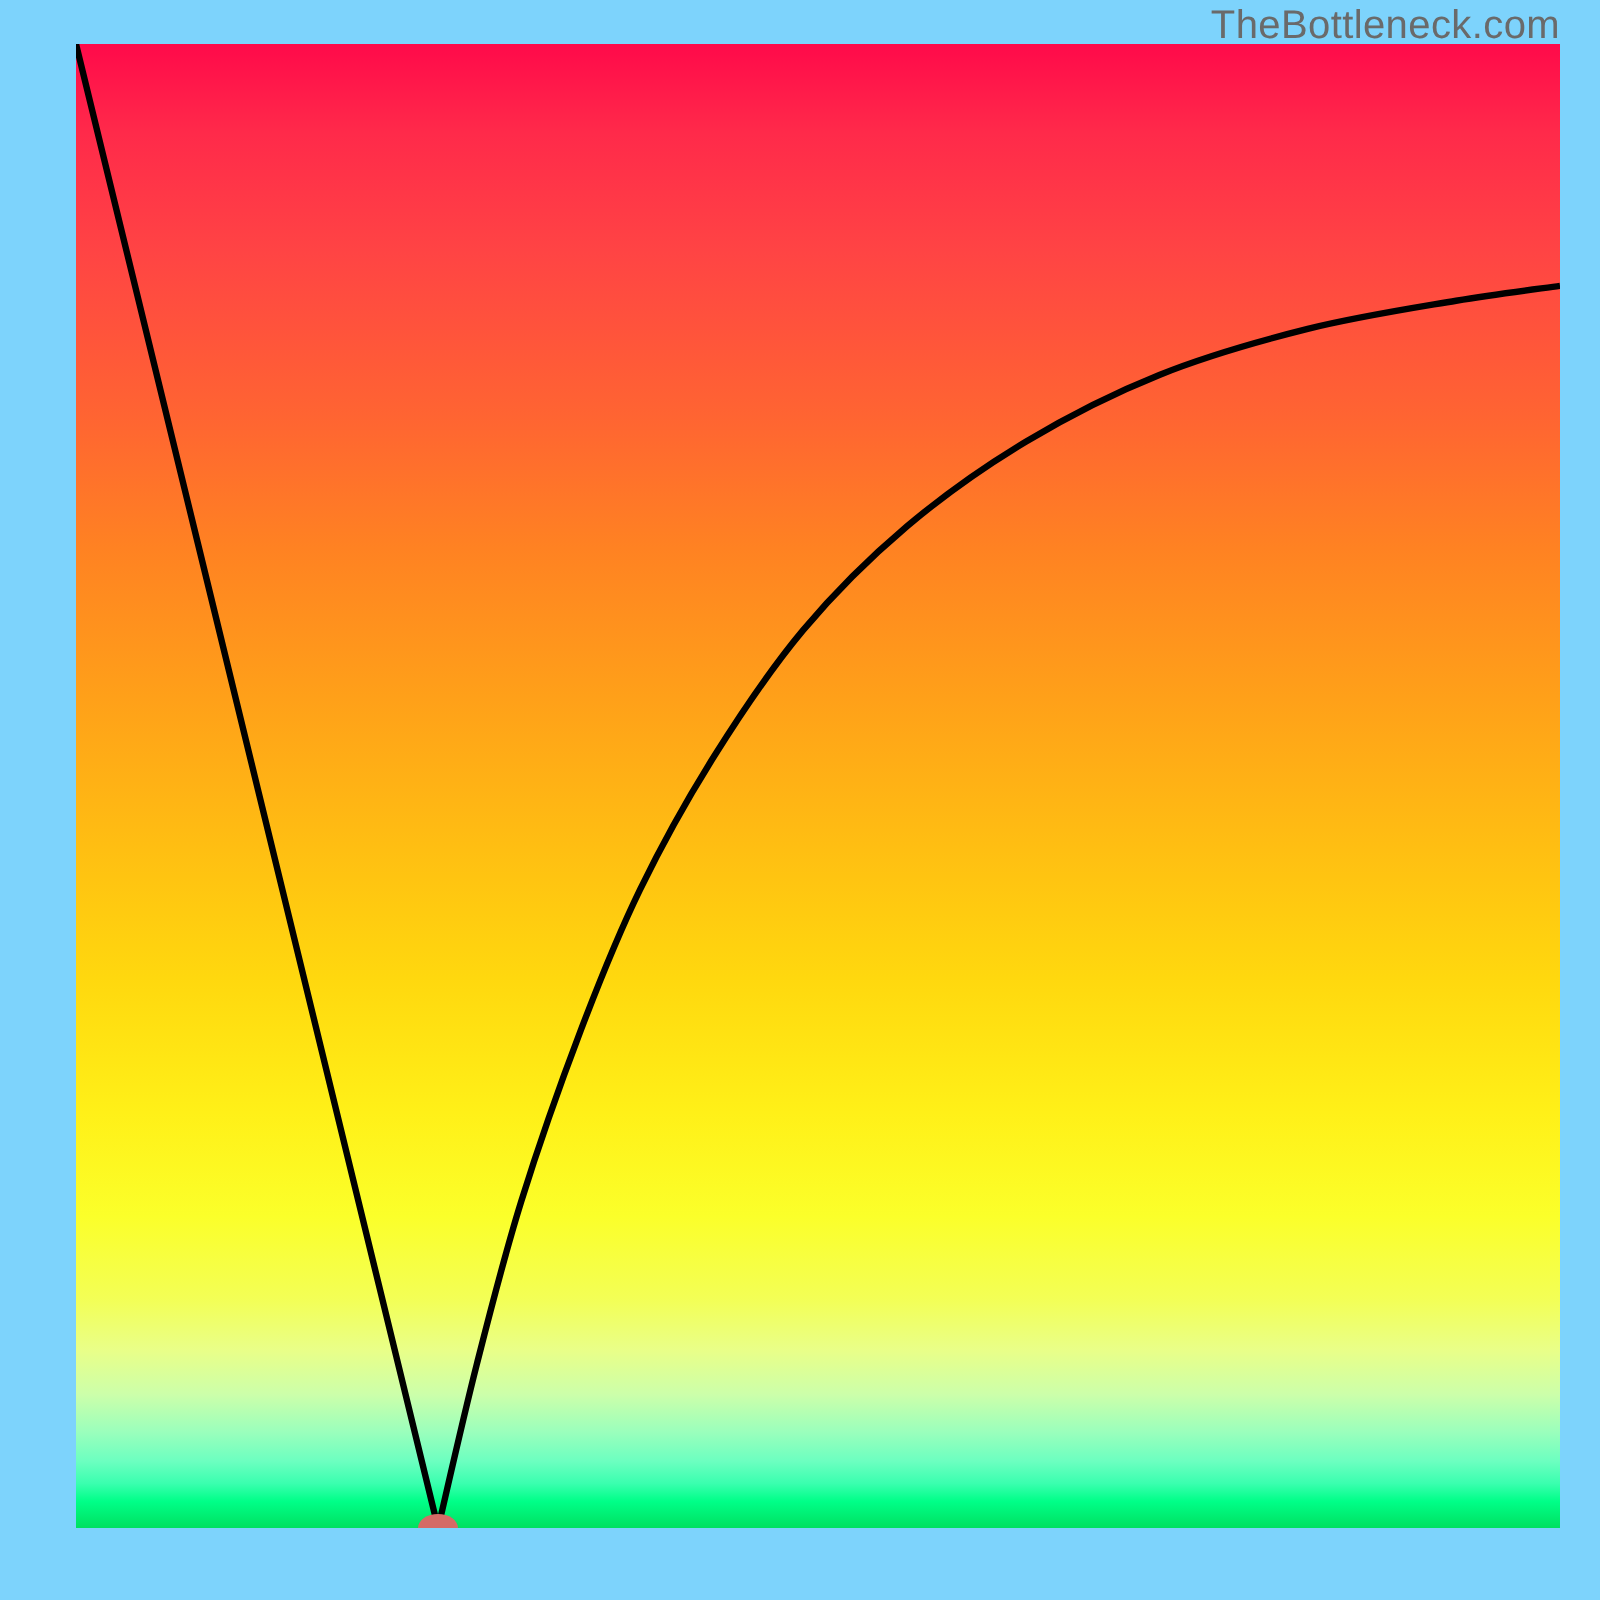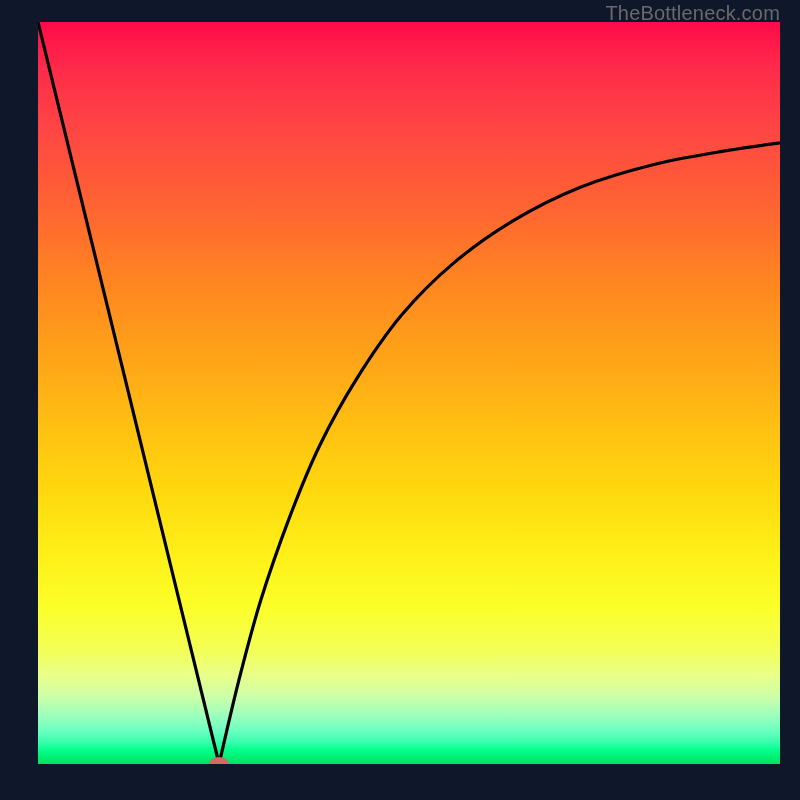--- a/index.html
+++ b/index.html
@@ -8,21 +8,21 @@
     width: 800px;
     height: 800px;
     overflow: hidden;
     background: #000;
     font-family: Arial, Helvetica, sans-serif;
   }
   .frame {
     position: relative;
     width: 800px;
     height: 800px;
-    background: #0f172a;
+    background: #7dd3fc;
     text-align: center;
   }
   .plot-area {
     position: absolute;
     left: 38px;
     top: 22px;
     width: 742px;
     height: 742px;
     overflow: hidden;
   }

